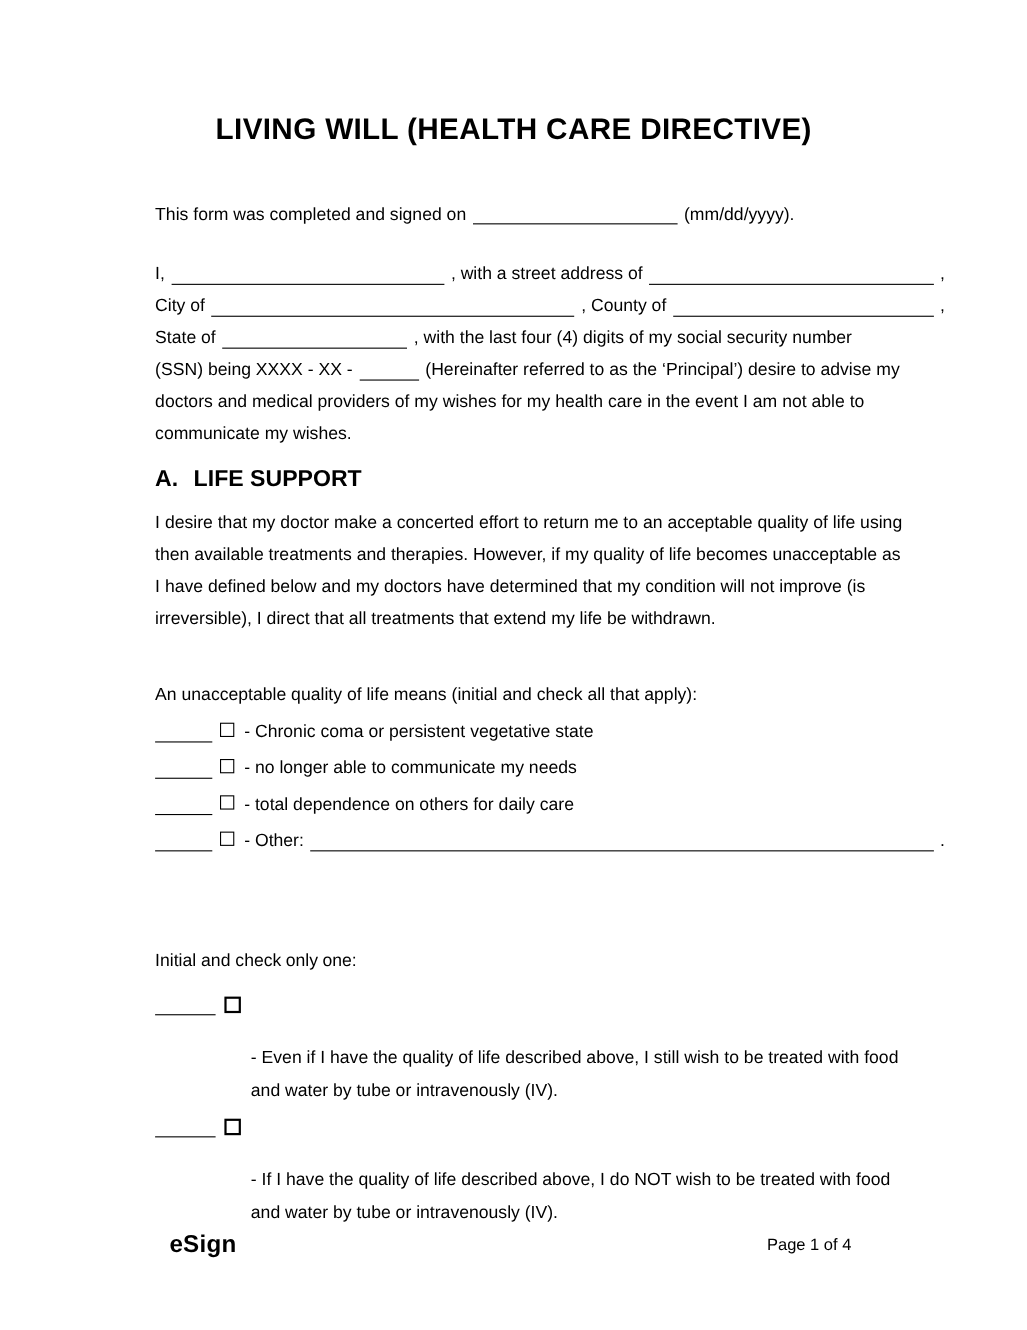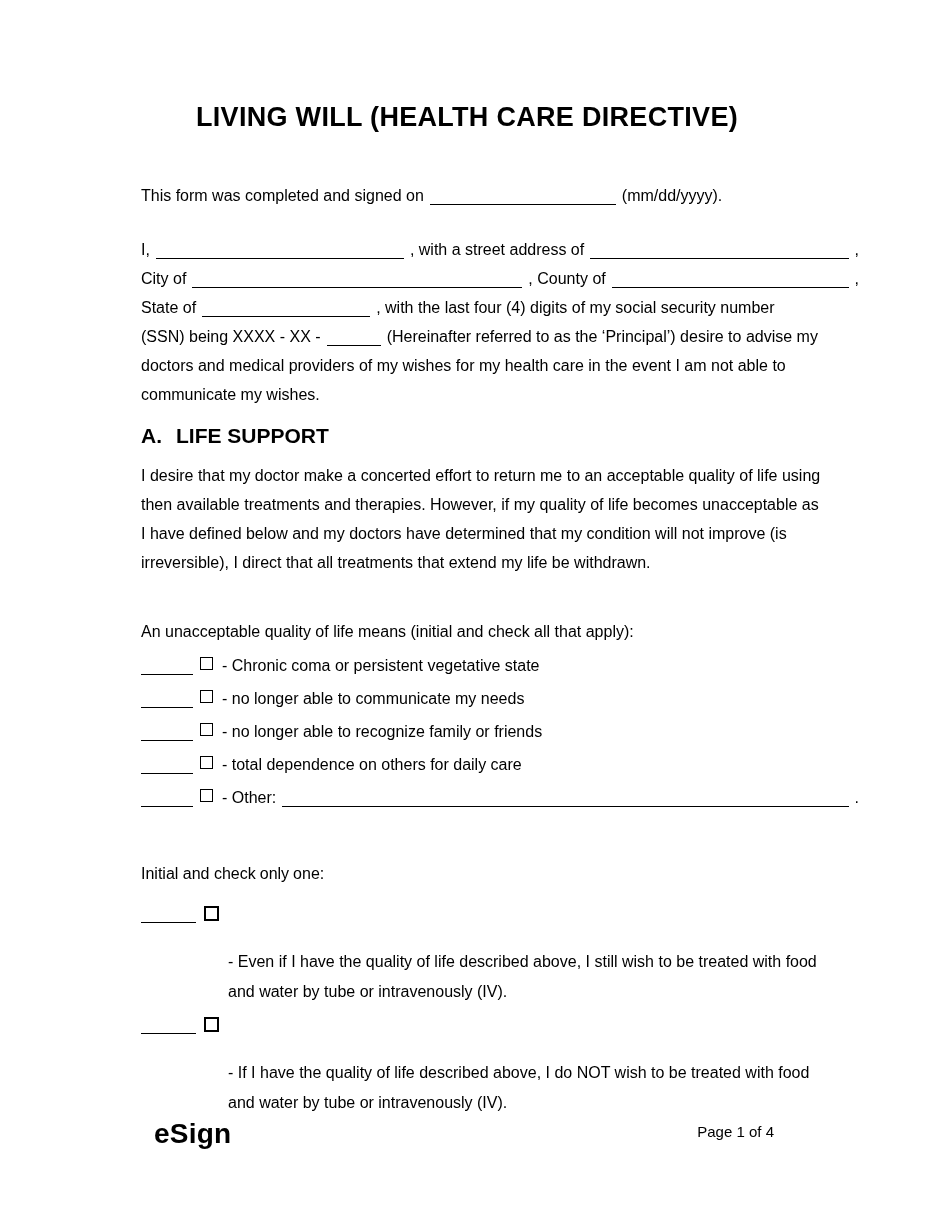--- a/index.html
+++ b/index.html
@@ -40,21 +40,21 @@
   .cbb{
     width:11px;height:11px;border:2px solid #000;
     flex:0 0 auto;margin:7px 9px 0 8px;background:#fff;
   }
   .choice{display:flex;align-items:flex-start;}
   .choice .blank{margin-top:6px;}
   .choice-text{flex:1 1 auto;line-height:30px;margin-top:48px;}
   .u{margin:0 4px;}
   .brand{
     position:absolute;left:118px;top:1118px;
-    font-size:28px;font-weight:800;letter-spacing:.2px;
+    font-size:22px;font-weight:800;letter-spacing:.2px;
   }
   .page-label{
     position:absolute;right:124px;top:1123px;
     font-size:15px;
   }
 </style>
 </head>
 <body>
 
 <div class="page">
@@ -114,25 +114,20 @@
       <span>- Chronic coma or persistent vegetative state</span>
     </div>
     <div class="opt-row">
       <span class="blank" style="width:52px;margin:0;"></span>
       <span class="cb"></span>
       <span>- no longer able to communicate my needs</span>
     </div>
     <div class="opt-row">
       <span class="blank" style="width:52px;margin:0;"></span>
       <span class="cb"></span>
-      <span>- no longer able to recognize family or friends</span>
-    </div>
-    <div class="opt-row">
-      <span class="blank" style="width:52px;margin:0;"></span>
-      <span class="cb"></span>
       <span>- total dependence on others for daily care</span>
     </div>
     <div class="opt-row">
       <span class="blank" style="width:52px;margin:0;"></span>
       <span class="cb"></span>
       <span>- Other:</span>
       <span class="blank grow"></span>
       <span>.</span>
     </div>
   </div>

